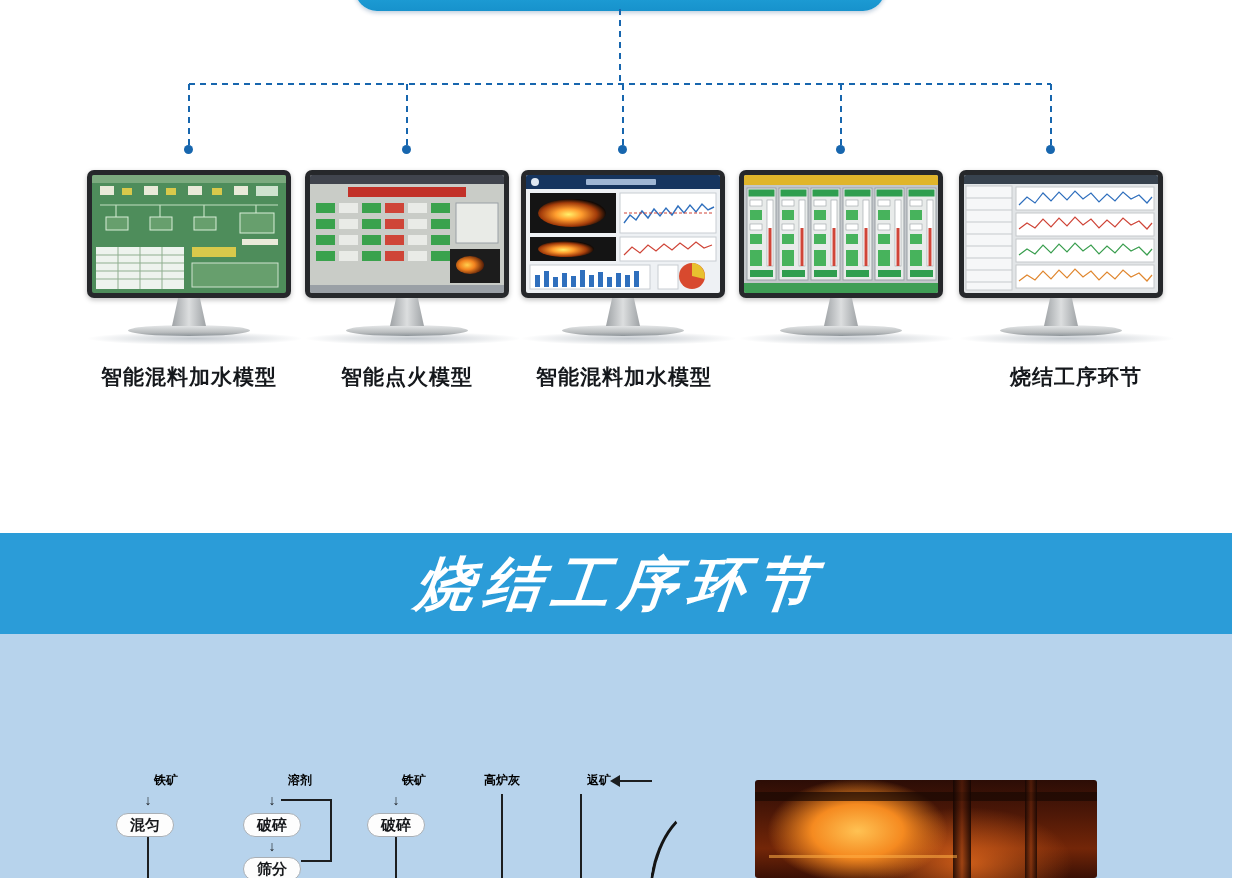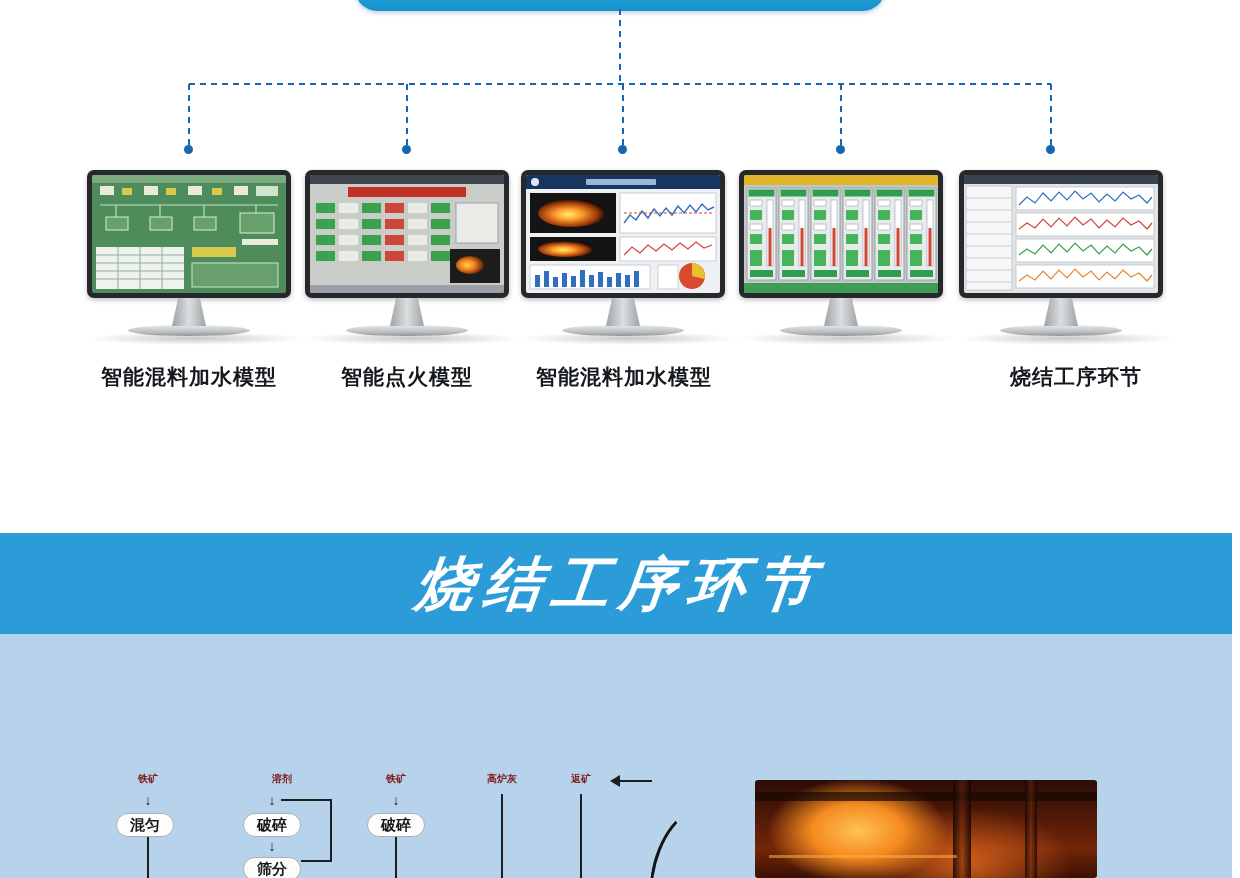--- a/index.html
+++ b/index.html
@@ -31,21 +31,21 @@
   
   .title-banner { left:0; top:533px; width:1240px; height:101px; background:#2b9cd8; }
   .title-text { width:100%; text-align:center; line-height:101px; font-size:58px; font-weight:bold;
                 font-style:italic; color:#ffffff; letter-spacing:10px; transform:skewX(-6deg); }
   .banner-tri { left:772px; top:634px; width:0; height:0;
                 border-left:27px solid transparent; border-right:27px solid transparent;
                 border-top:25px solid #2b9cd8; }
 
   
   .bottom-bg { left:0; top:634px; width:1240px; height:244px; background:#b7d3ec; }
-  .flow-label { font-size:10px; font-weight:700; color:#7f1d1d; text-align:center; }
+  .flow-label { font-size:12px; font-weight:700; color:#000000; text-align:right; }
   .flow-pill { width:58px; height:24px; background:#fdfdfd; border:1px solid #a9afb5; border-radius:12px;
                font-size:15px; font-weight:600; color:#16181b; text-align:center; line-height:22px; }
   .flow-arrow { width:20px; text-align:center; font-size:14px; color:#16181b; line-height:14px; }
   .vline { width:2px; background:#1c1e20; }
   .hline { height:2px; background:#1c1e20; }
   .bracket { border-top:2px solid #1c1e20; border-right:2px solid #1c1e20; }
   .arrow-head-left { width:0; height:0; border-top:6px solid transparent; border-bottom:6px solid transparent;
                      border-right:10px solid #1c1e20; }
   .loop-arc { width:84px; height:150px; border:3px solid transparent; border-left-color:#141414;
               border-radius:50%; transform:rotate(9deg); }
@@ -290,21 +290,21 @@
   <div class="abs flow-arrow" style="left:262px;top:839px">↓</div>
   <div class="abs flow-pill" style="left:243px;top:857px">筛分</div>
   <div class="abs bracket" style="left:281px;top:799px;width:51px;height:63px"></div>
   <div class="abs hline" style="left:301px;top:860px;width:31px"></div>
 
   <div class="abs flow-label" style="left:366px;top:772px;width:60px">铁矿</div>
   <div class="abs flow-arrow" style="left:386px;top:793px">↓</div>
   <div class="abs flow-pill" style="left:367px;top:813px">破碎</div>
   <div class="abs vline" style="left:395px;top:837px;height:41px"></div>
 
-  <div class="abs flow-label" style="left:472px;top:772px;width:60px">高炉灰</div>
+  <div class="abs flow-label" style="left:460px;top:772px;width:60px">高炉灰</div>
   <div class="abs vline" style="left:501px;top:794px;height:84px"></div>
 
   <div class="abs flow-label" style="left:551px;top:772px;width:60px">返矿</div>
   <div class="abs vline" style="left:580px;top:794px;height:84px"></div>
   <div class="abs hline" style="left:620px;top:780px;width:32px"></div>
   <div class="abs arrow-head-left" style="left:610px;top:775px"></div>
   <div class="abs loop-arc" style="left:650px;top:808px"></div>
 
   <div class="abs photo">
     <div class="beam"></div>

